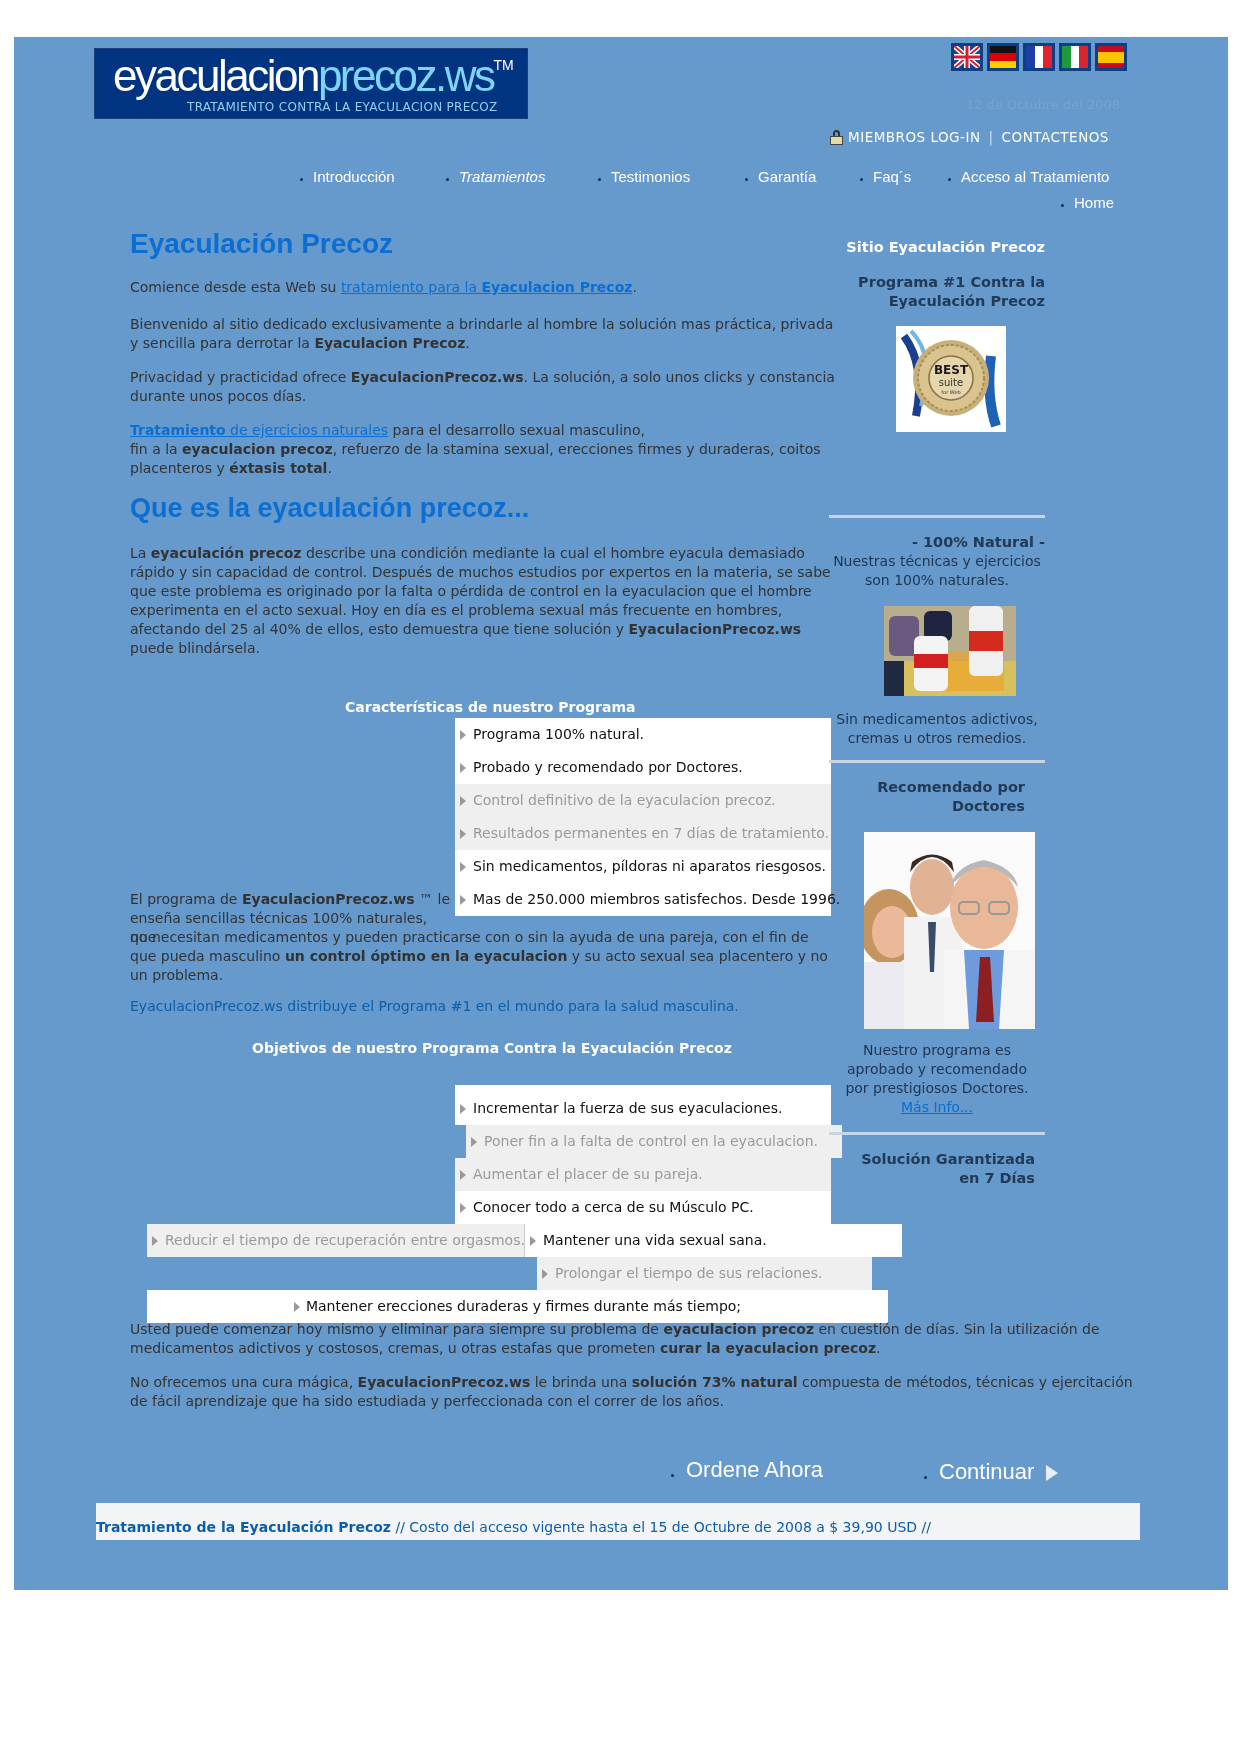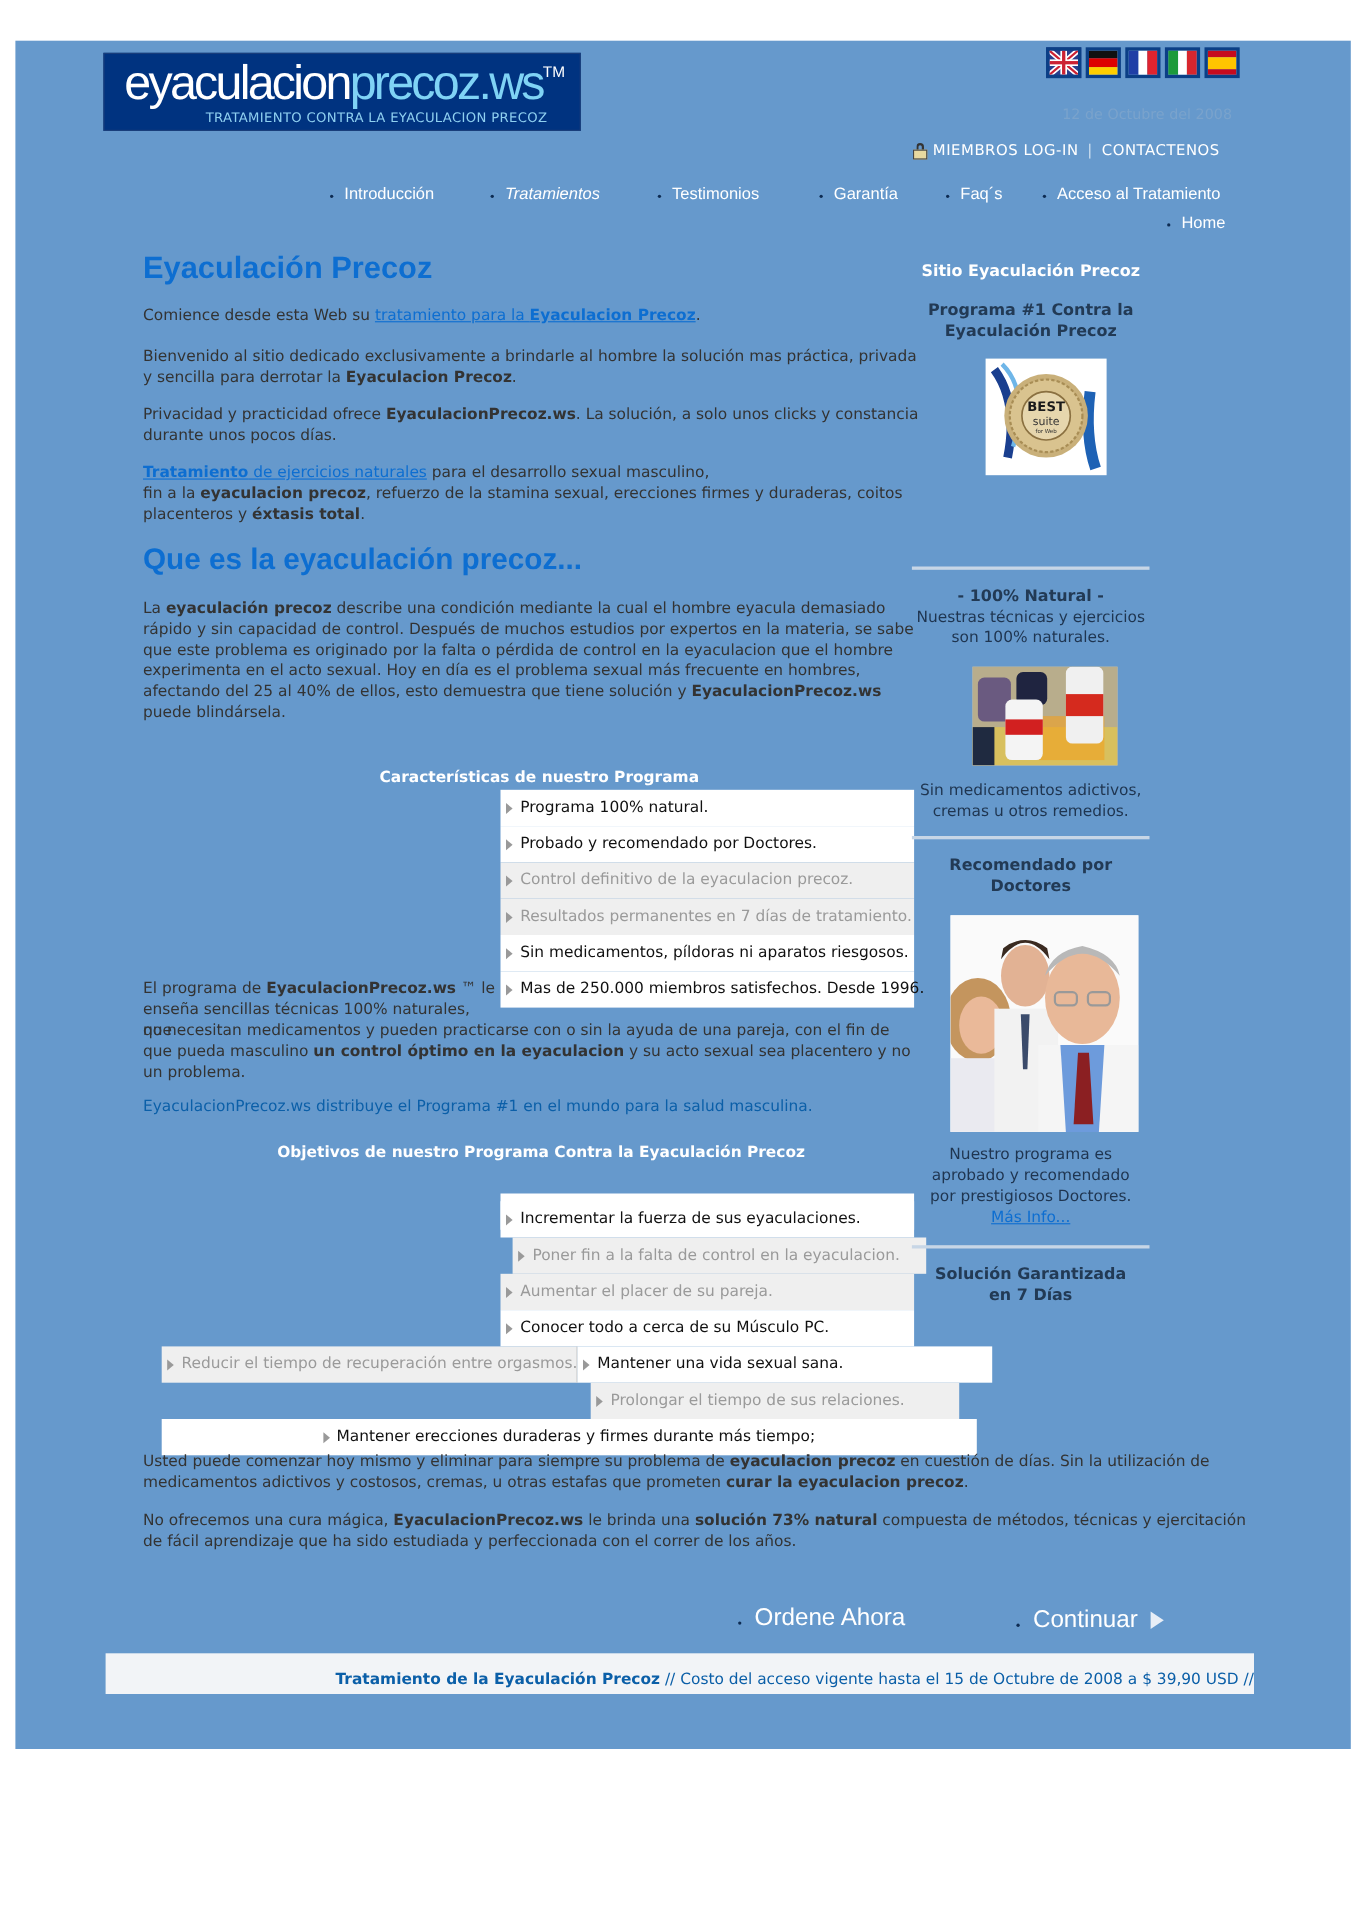--- a/index.html
+++ b/index.html
@@ -39,32 +39,32 @@
   .section-title { position: absolute; font-weight: bold; color: #ffffff; font-size: 14px; white-space: nowrap; }
   .li { position: absolute; height: 33px; line-height: 33px; font-size: 14px; white-space: nowrap; color: #111; padding-left: 18px; background: #ffffff; }
   .li.alt { background: #efefef; color: #9a9a9a; }
   .li .tri { position: absolute; left: 5px; top: 12px; width: 0; height: 0; border-top: 5px solid transparent; border-bottom: 5px solid transparent; border-left: 6px solid #999; }
 
   .promo { position: absolute; color: #0b5fa8; font-size: 14px; white-space: nowrap; }
 
   
   .sidebar { position: absolute; left: 815px; top: 0; width: 230px; }
   .sb-text { position: absolute; width: 216px; left: 0; text-align: center; font-size: 14px; line-height: 19px; color: #1f3550; }
-  .sb-title { position: absolute; width: 216px; left: 0; text-align: center; font-weight: bold; font-size: 14.5px; line-height: 19px; color: #223a55; }
+  .sb-title { position: absolute; width: 216px; left: 0; text-align: right; font-weight: bold; font-size: 14.5px; line-height: 19px; color: #223a55; }
   .sb-white { color: #ffffff; }
   .sb-rule { position: absolute; left: 0; width: 216px; height: 3px; background: #c7d6e6; }
   .sb-img { position: absolute; overflow: hidden; }
   .sb-link { color: #0d6ed1; text-decoration: underline; cursor: pointer; }
 
   
   .cta { position: absolute; font-family: "Liberation Sans", sans-serif; color: #ffffff; font-size: 22px; white-space: nowrap; cursor: pointer; }
   .cta .dot { display: inline-block; width: 3px; height: 3px; background: #0d2b52; border-radius: 50%; margin-right: 12px; vertical-align: middle; position: relative; top: 4px; }
   .play { display: inline-block; width: 0; height: 0; border-top: 8px solid transparent; border-bottom: 8px solid transparent; border-left: 12px solid #e8eef6; margin-left: 12px; vertical-align: middle; }
 
-  .footer-bar { position: absolute; left: 82px; top: 1466px; width: 1044px; height: 37px; background: #f2f4f7; text-align: right; line-height: 49px; font-size: 14px; color: #0b5fa8; }
+  .footer-bar { position: absolute; left: 82px; top: 1466px; width: 1044px; height: 37px; background: #f2f4f7; text-align: left; line-height: 49px; font-size: 14px; color: #0b5fa8; }
   .footer-bar b { color: #0b5fa8; }
 </style>
 </head>
 <body>
 
 <div class="page">
 
   <div class="logo">
     <div class="logo-main"><span>eyaculacion</span><span class="accent">precoz.ws</span><sup>TM</sup></div>
     <div class="logo-sub">TRATAMIENTO CONTRA LA EYACULACION PRECOZ</div>

